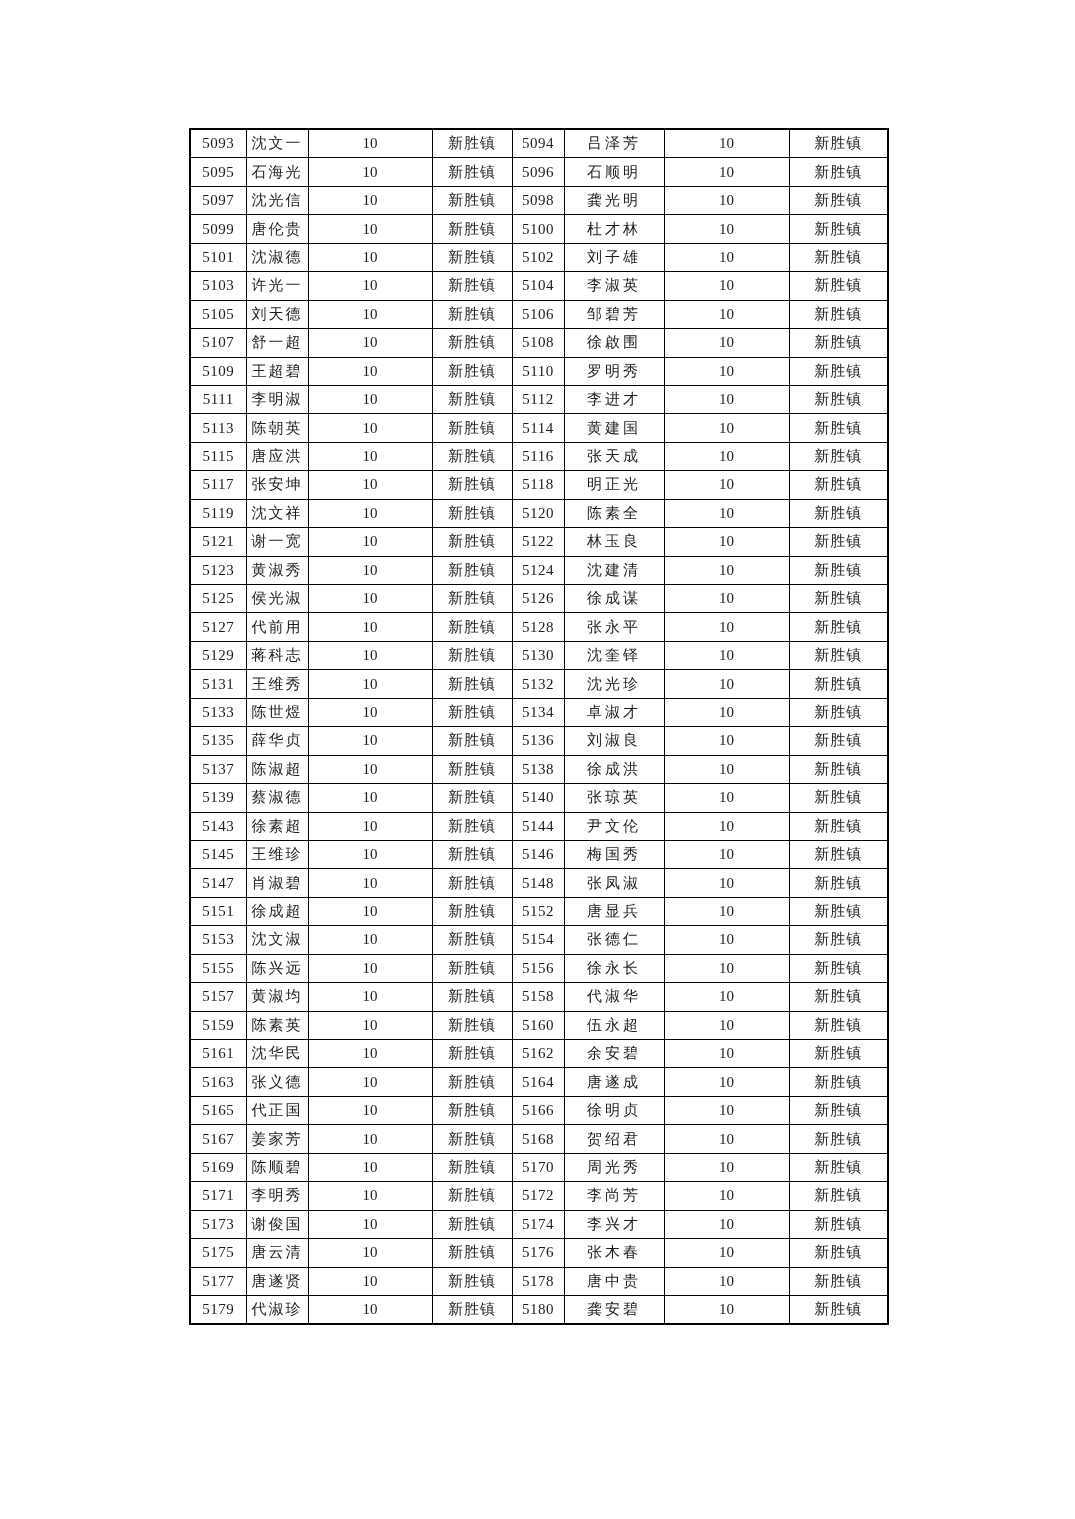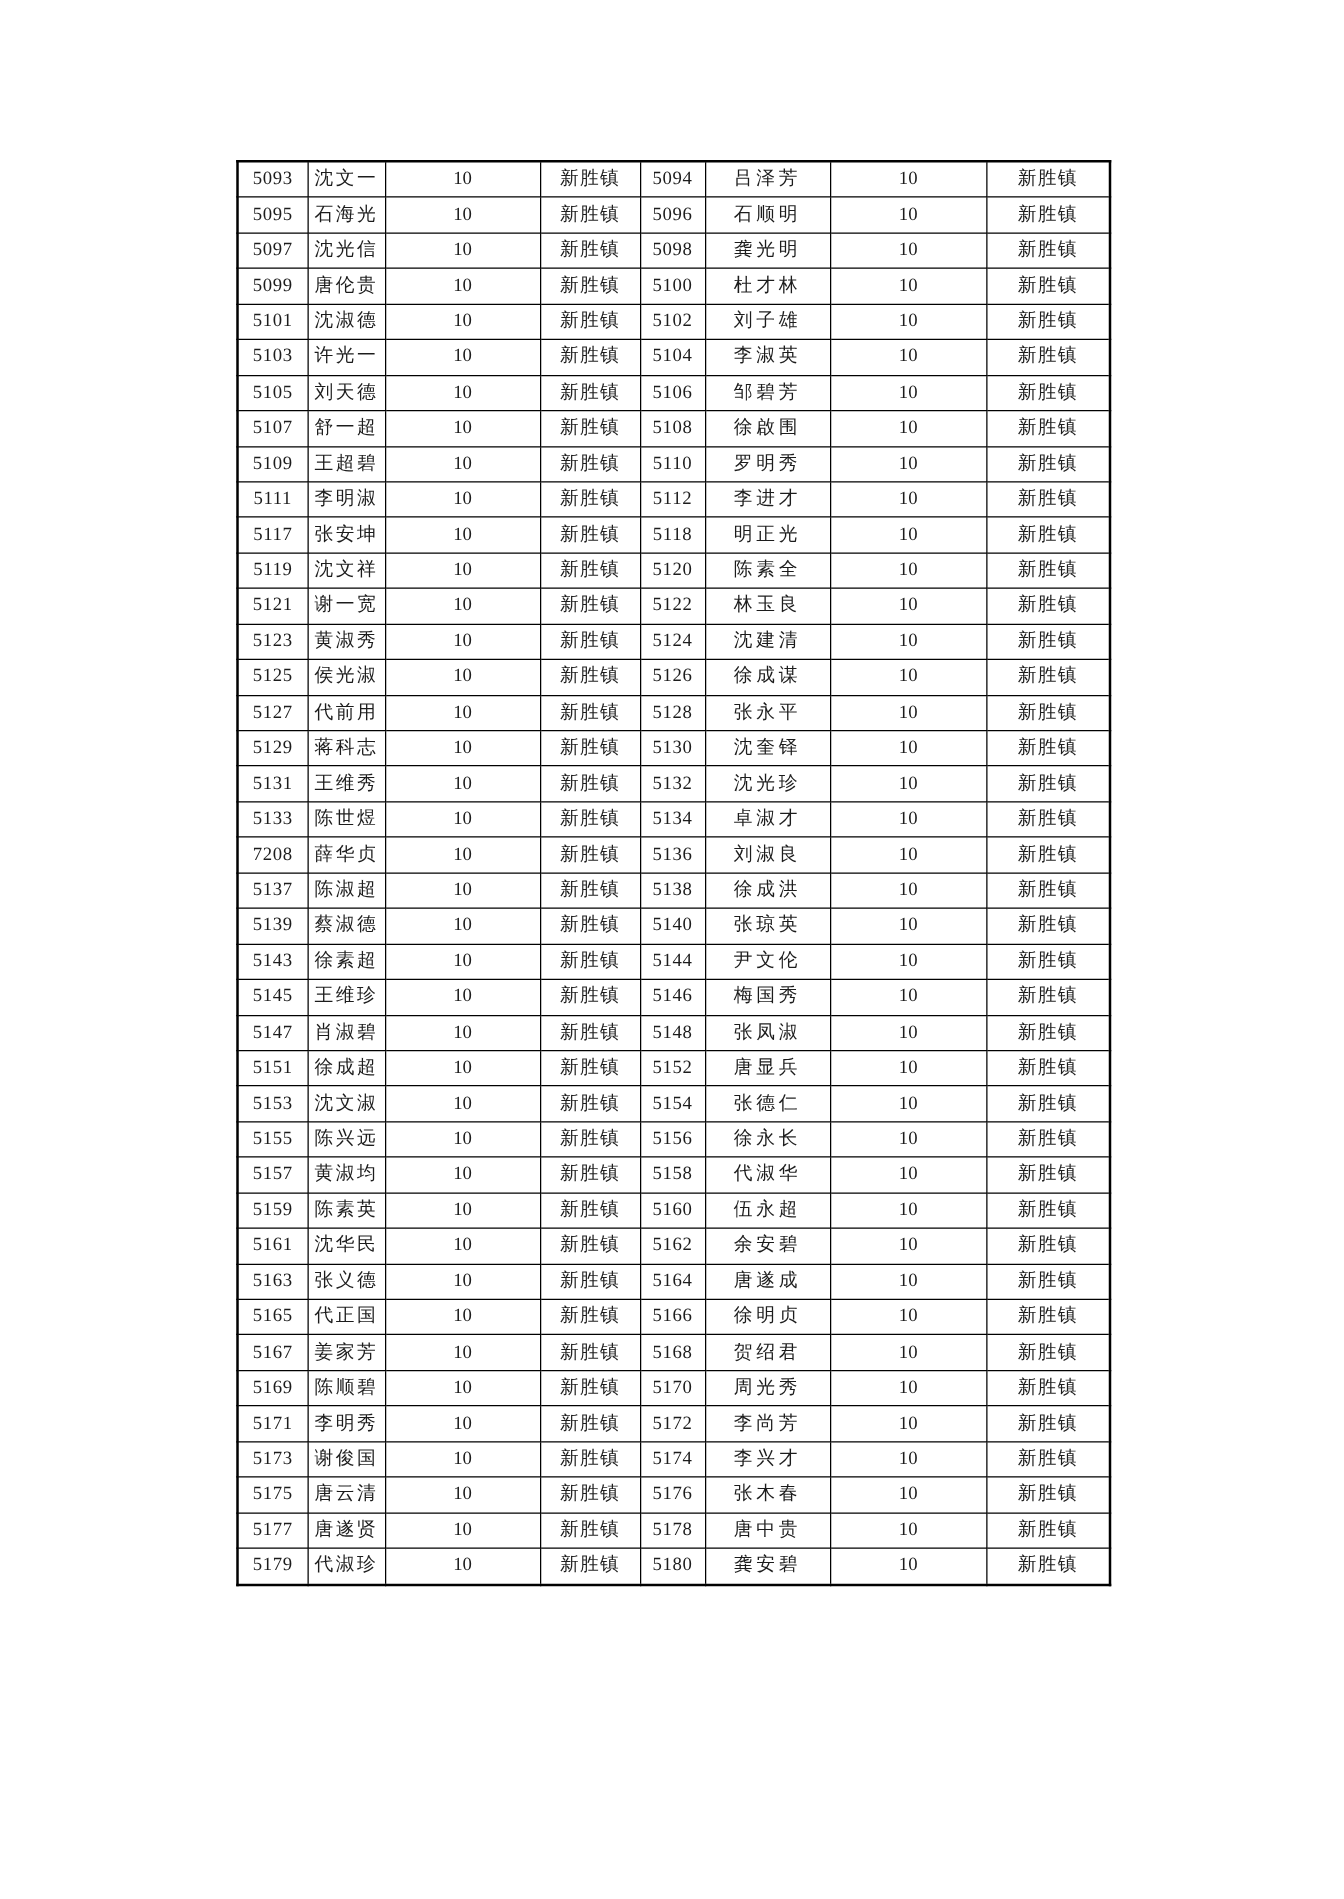--- a/index.html
+++ b/index.html
@@ -152,20 +152,40 @@
       <td class="serial">5111</td>
       <td class="name-l">李明淑</td>
       <td class="value">10</td>
       <td class="town-l">新胜镇</td>
       <td class="serial">5112</td>
       <td class="name-r">李进才</td>
       <td class="value">10</td>
       <td class="town-r">新胜镇</td>
     </tr>
         <tr>
+      <td class="serial">5113</td>
+      <td class="name-l">陈朝英</td>
+      <td class="value">10</td>
+      <td class="town-l">新胜镇</td>
+      <td class="serial">5114</td>
+      <td class="name-r">黄建国</td>
+      <td class="value">10</td>
+      <td class="town-r">新胜镇</td>
+    </tr>
+        <tr>
+      <td class="serial">5115</td>
+      <td class="name-l">唐应洪</td>
+      <td class="value">10</td>
+      <td class="town-l">新胜镇</td>
+      <td class="serial">5116</td>
+      <td class="name-r">张天成</td>
+      <td class="value">10</td>
+      <td class="town-r">新胜镇</td>
+    </tr>
+        <tr>
       <td class="serial">5117</td>
       <td class="name-l">张安坤</td>
       <td class="value">10</td>
       <td class="town-l">新胜镇</td>
       <td class="serial">5118</td>
       <td class="name-r">明正光</td>
       <td class="value">10</td>
       <td class="town-r">新胜镇</td>
     </tr>
         <tr>
@@ -242,21 +262,21 @@
       <td class="serial">5133</td>
       <td class="name-l">陈世煜</td>
       <td class="value">10</td>
       <td class="town-l">新胜镇</td>
       <td class="serial">5134</td>
       <td class="name-r">卓淑才</td>
       <td class="value">10</td>
       <td class="town-r">新胜镇</td>
     </tr>
         <tr>
-      <td class="serial">7208</td>
+      <td class="serial">5135</td>
       <td class="name-l">薛华贞</td>
       <td class="value">10</td>
       <td class="town-l">新胜镇</td>
       <td class="serial">5136</td>
       <td class="name-r">刘淑良</td>
       <td class="value">10</td>
       <td class="town-r">新胜镇</td>
     </tr>
         <tr>
       <td class="serial">5137</td>

